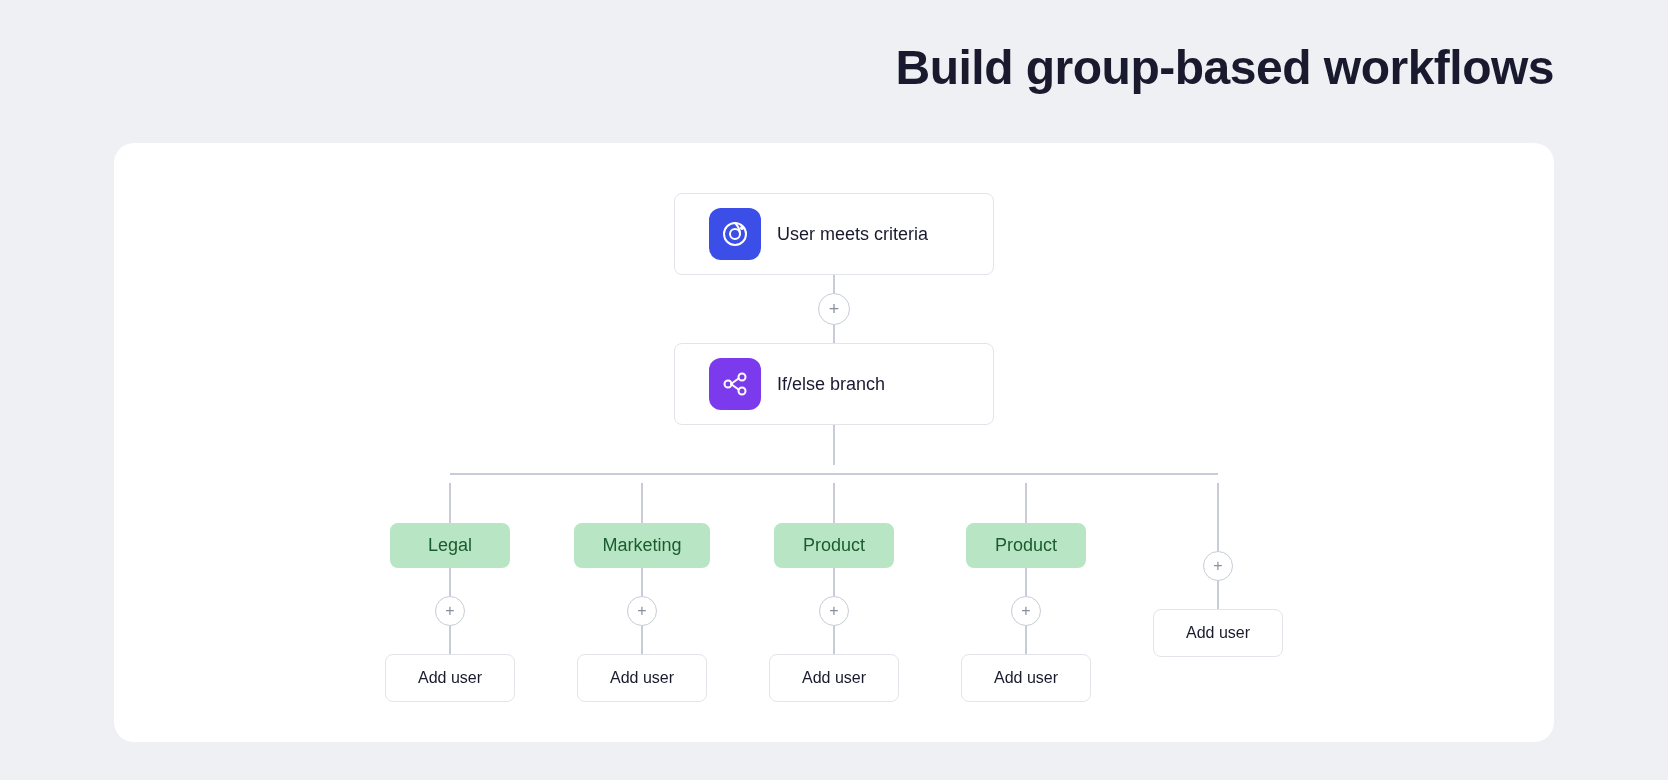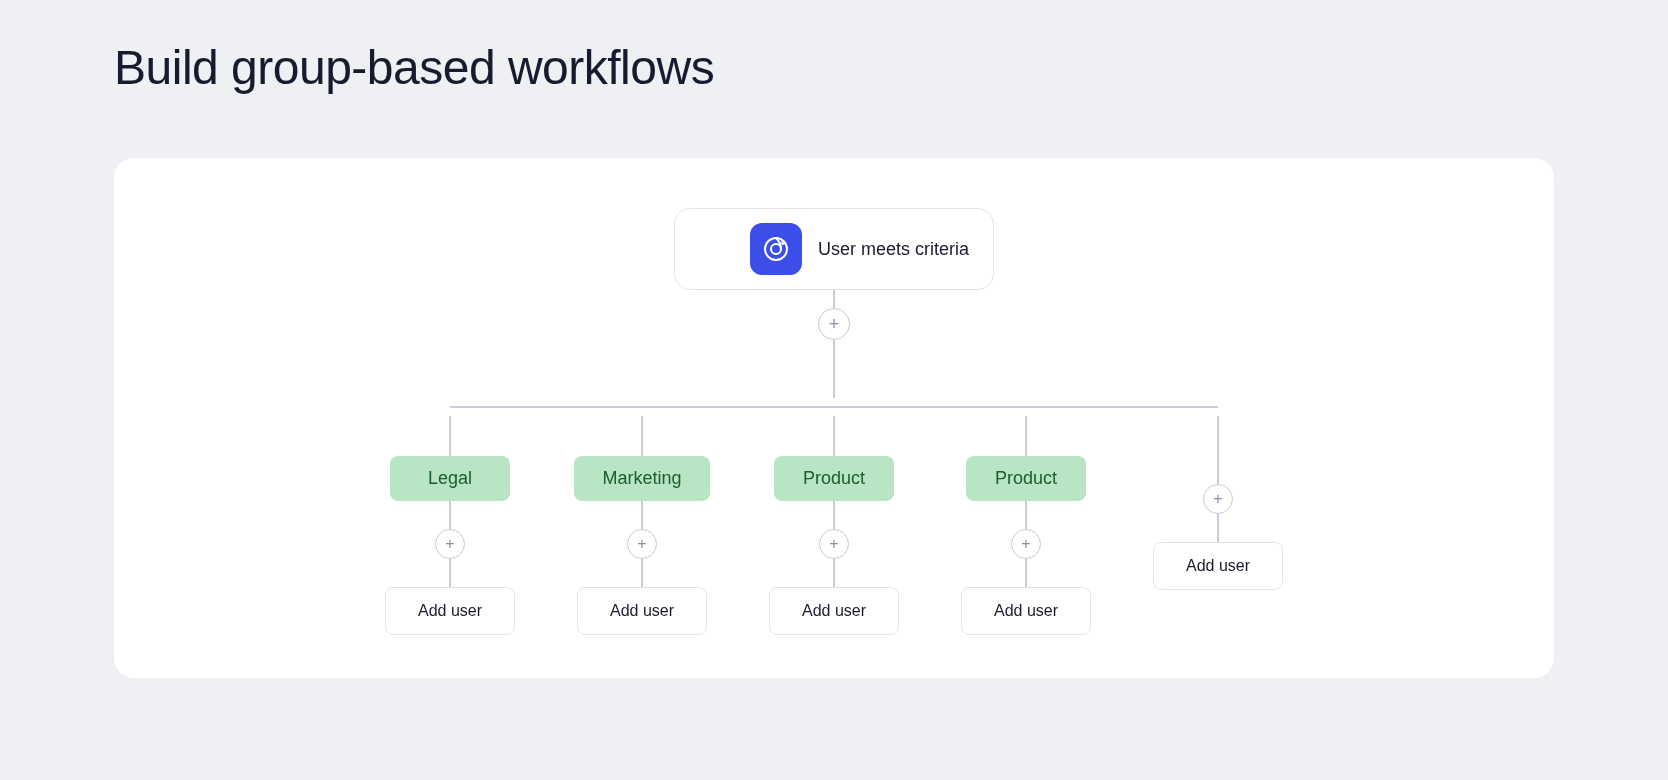--- a/index.html
+++ b/index.html
@@ -13,49 +13,48 @@
       justify-content: center;
       padding: 40px 20px;
     }
 
     .outer-container {
       width: 1440px;
       max-width: 100%;
     }
 
     .page-title {
-      text-align: left;
+      text-align: right;
       font-size: 48px;
-      font-weight: 400;
+      font-weight: 700;
       color: #1a1a2e;
-      margin-bottom: 63px;
+      margin-bottom: 48px;
       letter-spacing: -0.5px;
     }
 
     .workflow-card {
       background: #ffffff;
       border-radius: 20px;
       padding: 50px 40px 40px;
       min-height: 520px;
       display: flex;
       flex-direction: column;
       align-items: center;
     }
 
     .workflow-node {
       display: flex;
       align-items: center;
       background: #fff;
       border: 1.5px solid #e2e4ea;
-      border-radius: 16px;
-      padding: 14px 24px;
+      border-radius: 8px;
+      padding: 14px 34px;
       width: 320px;
       gap: 16px;
       cursor: pointer;
-      justify-content: flex-end;
     }
 
     .node-icon {
       width: 52px;
       height: 52px;
       border-radius: 12px;
       display: flex;
       align-items: center;
       justify-content: center;
       flex-shrink: 0;
@@ -199,20 +198,32 @@
       </div>
       <span class="node-label">User meets criteria</span>
     </div>
 
     <div class="connector-with-button">
       <div class="connector-segment" style="height:18px;"></div>
       <div class="add-button">+</div>
       <div class="connector-segment" style="height:18px;"></div>
     </div>
 
+    <div class="workflow-node">
+      <div class="node-icon purple">
+        <svg viewBox="0 0 30 30" fill="none" xmlns="http://www.w3.org/2000/svg">
+          <circle cx="8" cy="15" r="3.5" stroke="white" stroke-width="2"></circle>
+          <circle cx="22" cy="8" r="3.5" stroke="white" stroke-width="2"></circle>
+          <circle cx="22" cy="22" r="3.5" stroke="white" stroke-width="2"></circle>
+          <line x1="11" y1="15" x2="18.5" y2="9.5" stroke="white" stroke-width="2" stroke-linecap="round"></line>
+          <line x1="11" y1="15" x2="18.5" y2="20.5" stroke="white" stroke-width="2" stroke-linecap="round"></line>
+        </svg>
+      </div>
+      <span class="node-label">If/else branch</span>
+    </div>
 
     <div class="branch-container">
 
       <div class="branch-vertical-top"></div>
 
       <div style="position:relative; width:960px; height:2px;">
         <div style="position:absolute; left:96px; right:96px; top:0; height:2px; background:#c8ccd8;"></div>
       </div>
 
       <div class="branches-row">

